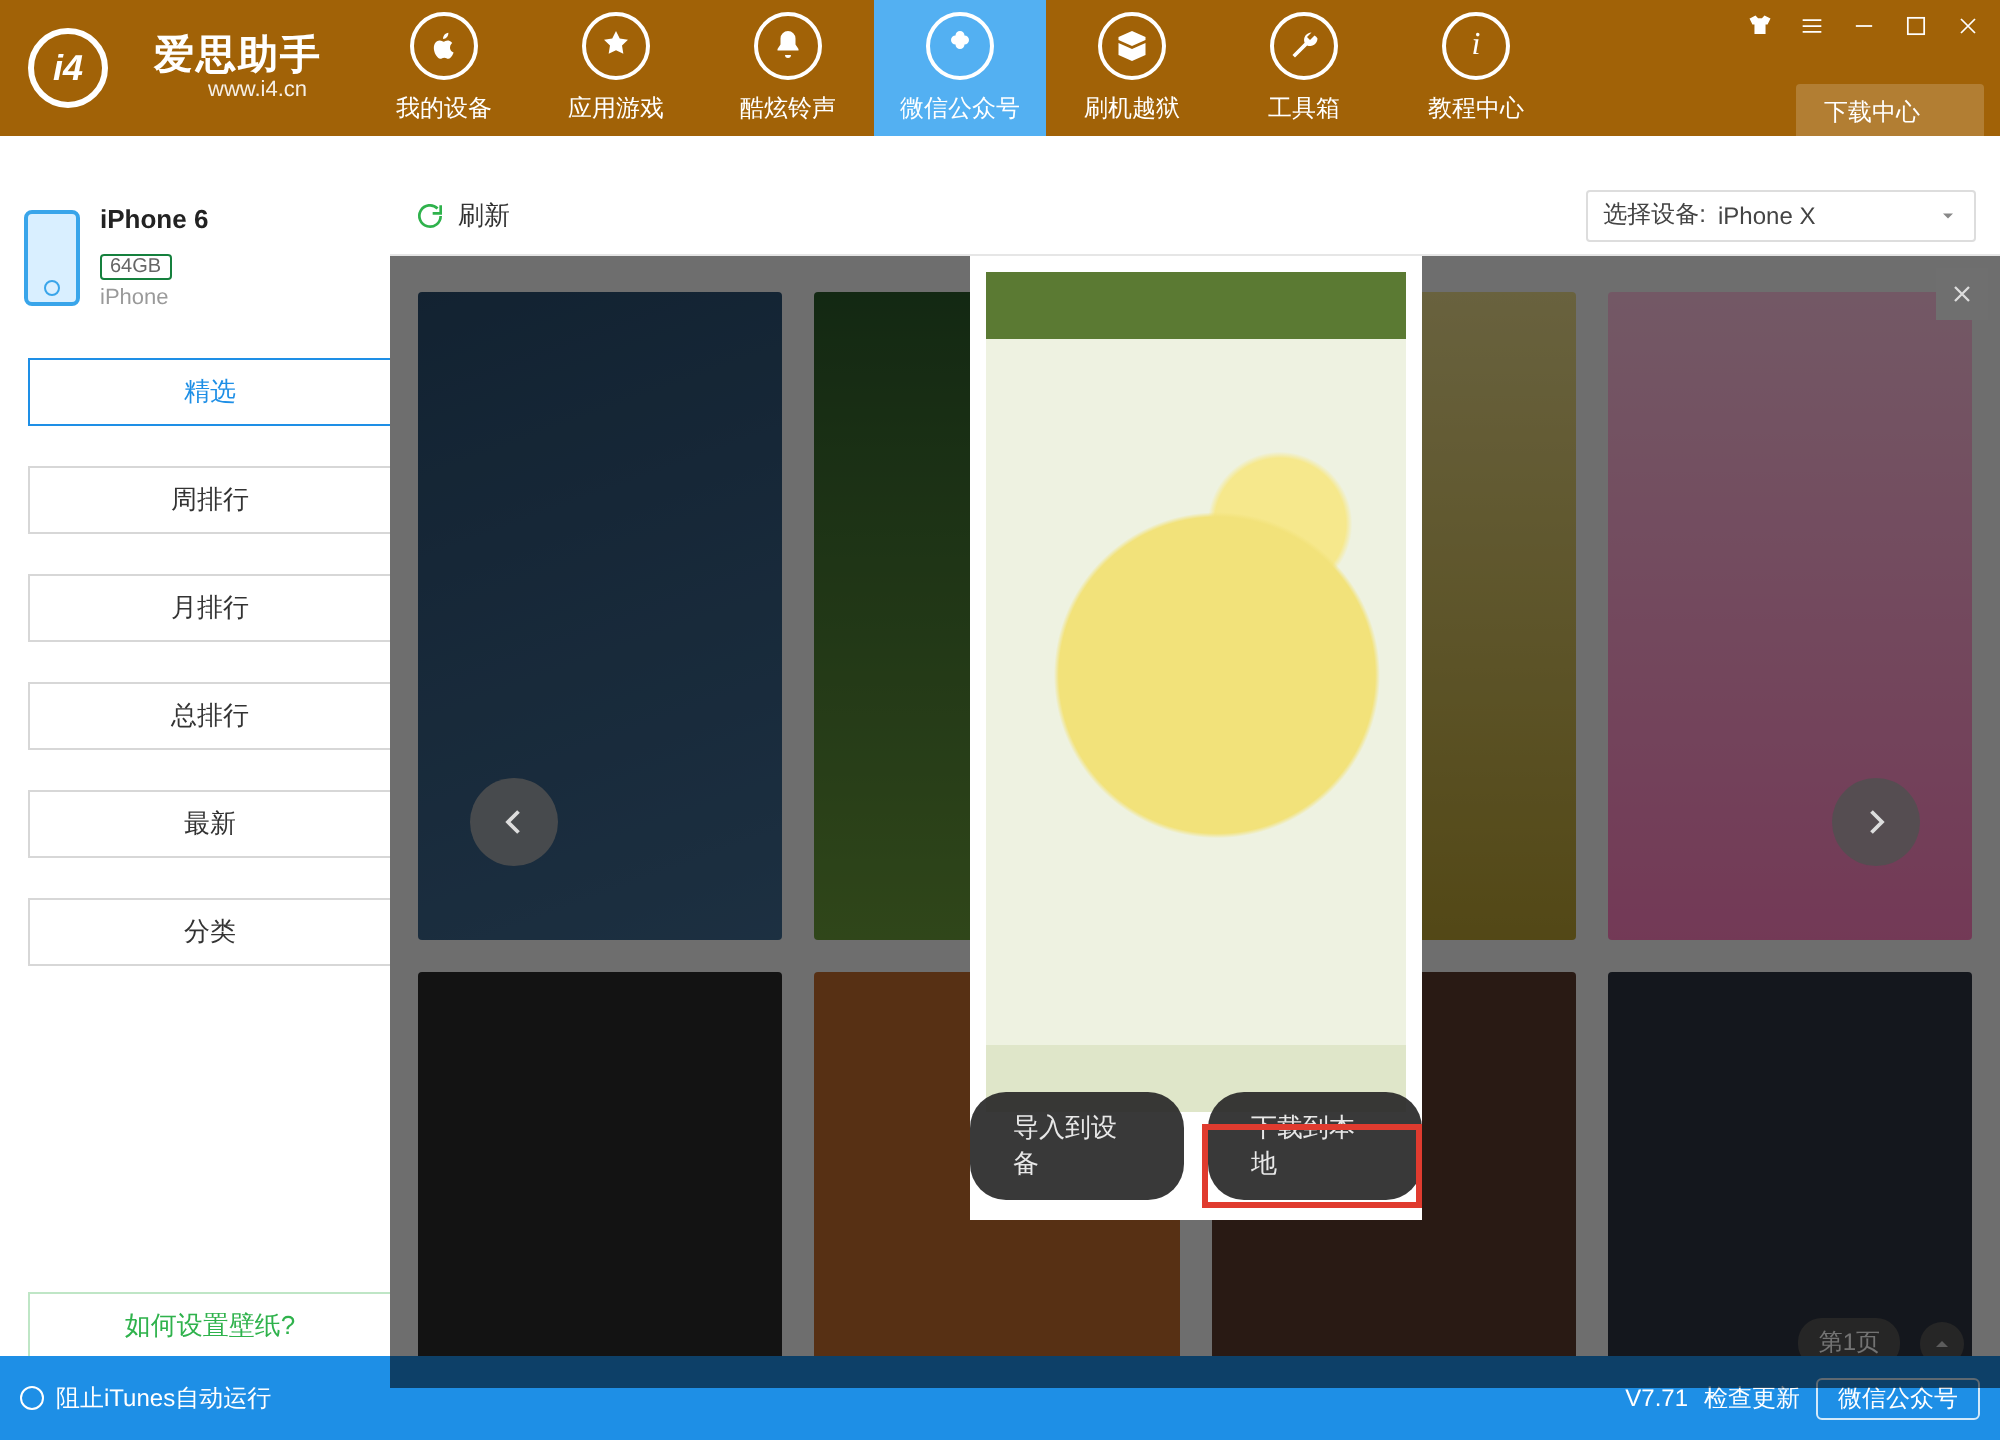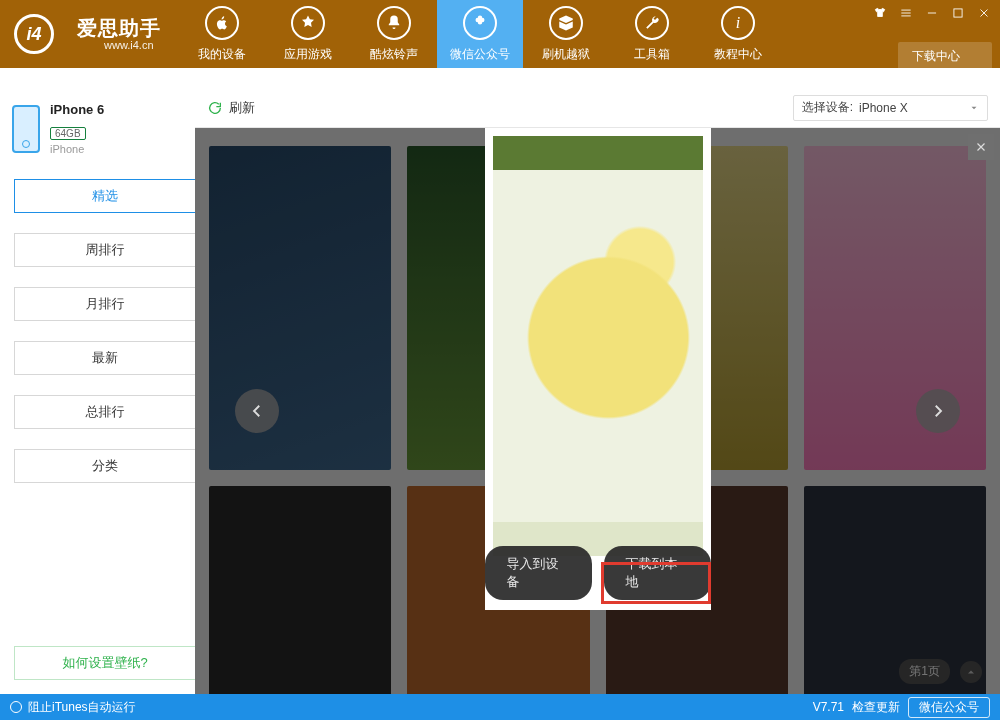--- a/index.html
+++ b/index.html
@@ -56,21 +56,21 @@
   .t5{background:#2a2a2a;}
   .t6{background:#c06b2e;}
   .t7{background:#5b3a2e;}
   .t8{background:#2e3440;}
   .pager { position:absolute; right:18px; bottom:10px; display:flex; align-items:center; gap:10px; color:#ddd; font-size:12px;}
   .pager .pg{background:#555;color:#fff;padding:4px 10px;border-radius:12px;}
   .pager .up{width:22px;height:22px;background:#555;border-radius:50%;display:flex;align-items:center;justify-content:center;}
   .pager .up svg{width:12px;height:12px;fill:#ccc;}
 
   
-  .statusbar { position:absolute; left:0; right:0; bottom:0; height:26px; background:#1e8fe6; color:#fff; display:flex; align-items:center; font-size:12px; padding:0 10px; }
+  .statusbar { position:absolute; left:0; right:0; bottom:0; height:42px; background:#1e8fe6; color:#fff; display:flex; align-items:center; font-size:12px; padding:0 10px; }
   .statusbar .circ{width:12px;height:12px;border:1.5px solid #fff;border-radius:50%;margin-right:6px;}
   .statusbar .right{margin-left:auto;display:flex;align-items:center;gap:8px;}
   .statusbar .pill{border:1px solid rgba(255,255,255,.8);padding:1px 10px;border-radius:3px;}
 
   
   .overlay { position:absolute; left:195px; right:0; top:128px; bottom:26px; background:rgba(0,0,0,.55); z-index:50; }
   .overlay .close { position:absolute; top:6px; right:6px; width:26px; height:26px; background:#6f6f6f; display:flex;align-items:center;justify-content:center;cursor:pointer;}
   .overlay .close svg{width:14px;height:14px;stroke:#ddd;stroke-width:2;}
   .overlay .arrow { position:absolute; top:50%; transform:translateY(-50%); width:44px;height:44px;border-radius:50%;background:rgba(80,80,80,.85);display:flex;align-items:center;justify-content:center;cursor:pointer;}
   .overlay .arrow.left{left:40px;} .overlay .arrow.right{right:40px;}
@@ -200,24 +200,24 @@
     <div class="cat-btn active">
         <span>精选</span>
       </div>
     <div class="cat-btn">
         <span>周排行</span>
       </div>
     <div class="cat-btn">
         <span>月排行</span>
       </div>
     <div class="cat-btn">
+        <span>总排行</span>
+      </div>
+    <div class="cat-btn">
         <span>最新</span>
-      </div>
-    <div class="cat-btn">
-        <span>总排行</span>
       </div>
     <div class="cat-btn">
         <span>分类</span>
       </div>
   </div>
   <div class="how-to">
       <span>如何设置壁纸?</span>
     </div>
 </div>
 

